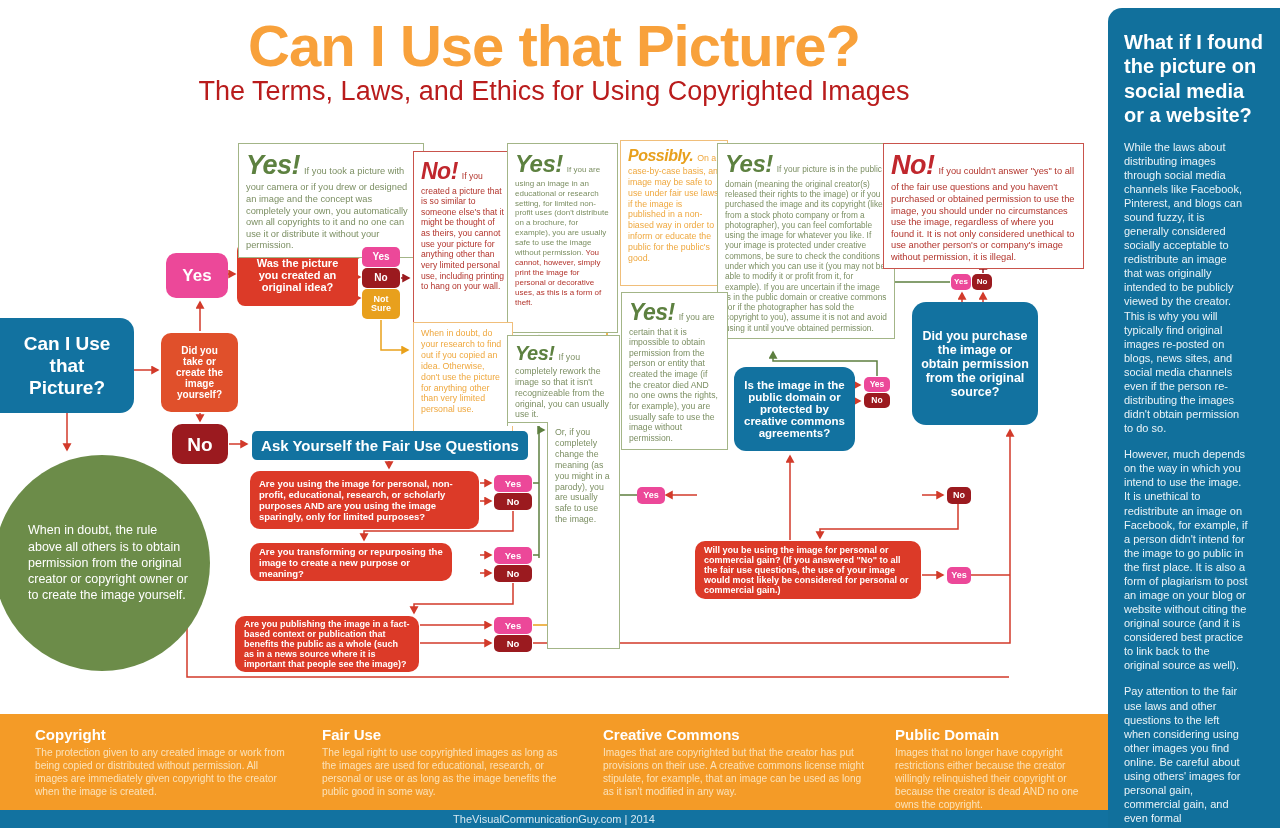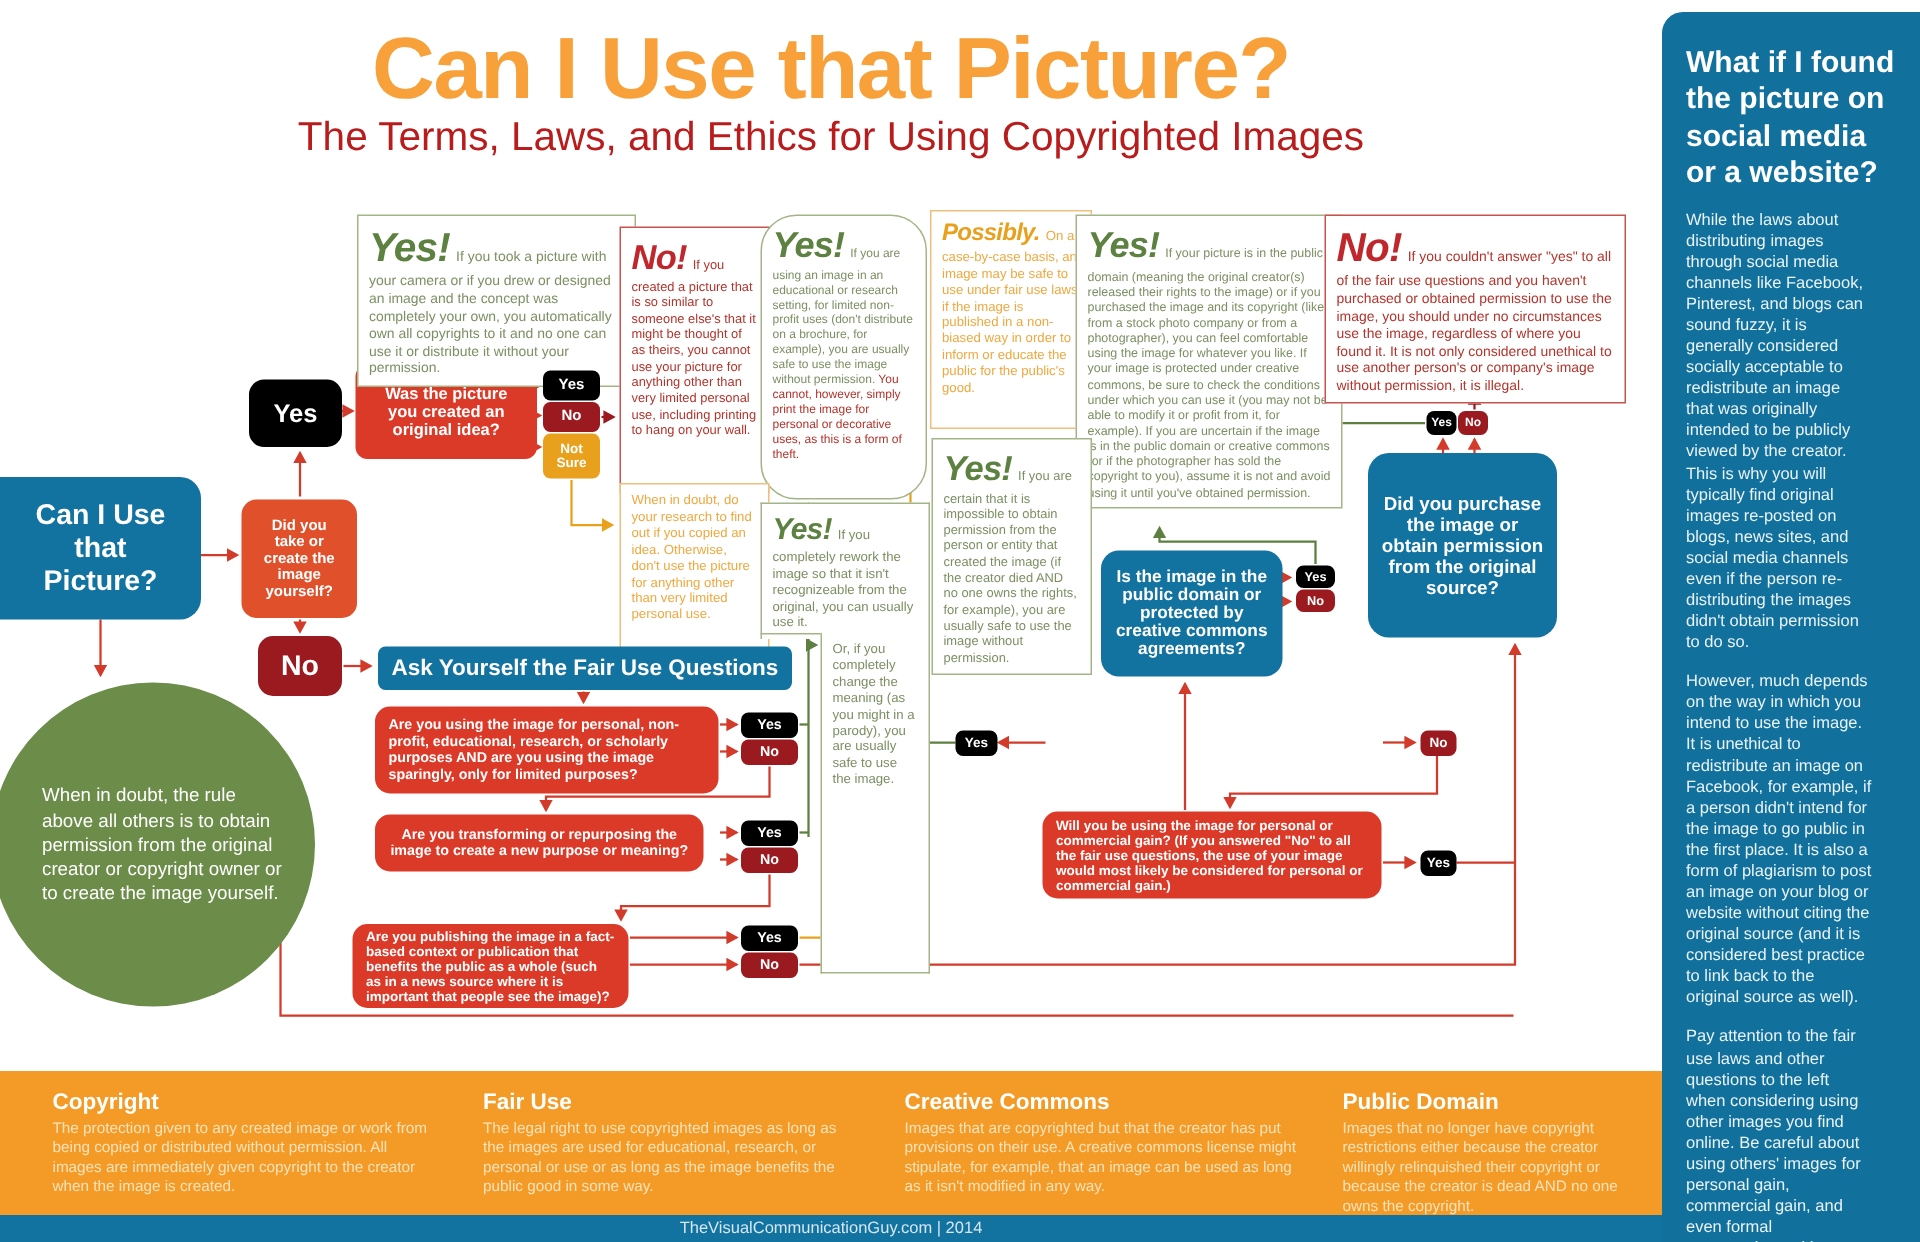--- a/index.html
+++ b/index.html
@@ -21,21 +21,21 @@
   .warn{color:#B2342C;}
   
   .qbox{position:absolute;background:#DC3A28;color:#fff;font-weight:bold;z-index:2;
         border-radius:10px;display:flex;align-items:center;padding:6px 9px;box-sizing:border-box;}
   .qcenter{justify-content:center;text-align:center;}
   .bbox{position:absolute;background:#1272A0;color:#fff;font-weight:bold;z-index:2;
         display:flex;align-items:center;justify-content:center;text-align:center;
         padding:6px 9px;box-sizing:border-box;}
   .btn{position:absolute;color:#fff;font-weight:bold;display:flex;align-items:center;
        justify-content:center;text-align:center;z-index:3;border-radius:5px;line-height:1;}
-  .btn.g{background:#000000;} .btn.r{background:#9B1A1F;} .btn.o{background:#E8A01D;}
+  .btn.g{background:#ec4899;} .btn.r{background:#9B1A1F;} .btn.o{background:#E8A01D;}
   
   .circle{position:absolute;left:-6px;top:455px;width:216px;height:216px;border-radius:50%;
           background:#6C8C49;color:#fff;z-index:2;display:flex;align-items:center;
           font-size:12.5px;line-height:1.3;padding:10px 20px 10px 34px;box-sizing:border-box;}
   
   .sidebar{position:absolute;left:1108px;top:8px;width:172px;height:820px;background:#11709C;
            border-radius:14px 0 0 0;color:#fff;z-index:4;padding:22px 16px;box-sizing:border-box;}
   .sidebar h2{margin:0 0 12px 0;font-size:20px;line-height:1.22;}
   .sidebar p{margin:0 16px 12px 0;font-size:11px;line-height:1.28;color:#EAF3F7;}
   
@@ -139,21 +139,21 @@
   <div class="circle">When in doubt, the rule above all others is to obtain permission from the original creator or copyright owner or to create the image yourself.</div>
 
   <div class="wbox b-green" style="left:238px;top:143px;width:170px;min-height:78px;">
     <span class="wh hg" style="font-size:27px;">Yes!</span><span>If you took a picture with your camera or if you drew or designed an image and the concept was completely your own, you automatically own all copyrights to it and no one can use it or distribute it without your permission.</span>
   </div>
 
   <div class="wbox b-red" style="left:413px;top:151px;width:84px;min-height:166px;font-size:8.6px;">
     <span class="wh hr" style="font-size:23px;">No!</span><span>If you created a picture that is so similar to someone else's that it might be thought of as theirs, you cannot use your picture for anything other than very limited personal use, including printing to hang on your wall.</span>
   </div>
 
-  <div class="wbox b-green" style="left:507px;top:143px;width:95px;min-height:178px;font-size:8px;border-radius:24px;">
+  <div class="wbox b-green" style="left:507px;top:143px;width:95px;min-height:178px;font-size:8px;">
     <span class="wh hg" style="font-size:24px;">Yes!</span><span>If you are using an image in an educational or research setting, for limited non-profit uses (don't distribute on a brochure, for example), you are usually safe to use the image without permission. </span><span class="warn">You cannot, however, simply print the image for personal or decorative uses, as this is a form of theft.</span>
   </div>
 
   <div class="wbox b-orange" style="left:620px;top:140px;width:92px;min-height:134px;font-size:8.8px;">
     <span class="wh ho" style="font-size:16px;">Possibly.</span><span>On a case-by-case basis, an image may be safe to use under fair use laws if the image is published in a non-biased way in order to inform or educate the public for the public's good.</span>
   </div>
 
   <div class="wbox b-green" style="left:717px;top:143px;width:162px;min-height:178px;font-size:8.3px;">
     <span class="wh hg" style="font-size:24px;">Yes!</span><span>If your picture is in the public domain (meaning the original creator(s) released their rights to the image) or if you purchased the image and its copyright (like from a stock photo company or from a photographer), you can feel comfortable using the image for whatever you like. If your image is protected under creative commons, be sure to check the conditions under which you can use it (you may not be able to modify it or profit from it, for example). If you are uncertain if the image is in the public domain or creative commons (or if the photographer has sold the copyright to you), assume it is not and avoid using it until you've obtained permission.</span>
   </div>
@@ -177,21 +177,21 @@
   <div class="wbox b-green" style="left:547px;top:422px;width:57px;height:216px;border-top:none;font-size:8.8px;">
     <span>Or, if you completely change the meaning (as you might in a parody), you are usually safe to use the image.</span>
   </div>
 
   <div class="bbox" style="left:252px;top:431px;width:276px;height:29px;border-radius:5px;font-size:15px;">Ask Yourself the Fair Use Questions</div>
 
   <div class="qbox" style="left:250px;top:471px;width:229px;height:58px;font-size:9.5px;">Are you using the image for personal, non-profit, educational, research, or scholarly purposes AND are you using the image sparingly, only for limited purposes?</div>
   <div class="btn g" style="left:494px;top:475px;width:38px;height:17px;font-size:9.5px;">Yes</div>
   <div class="btn r" style="left:494px;top:493px;width:38px;height:17px;font-size:9.5px;">No</div>
 
-  <div class="qbox" style="left:250px;top:543px;width:219px;height:38px;font-size:9.5px;text-align:center;">Are you transforming or repurposing the image to create a new purpose or meaning?</div>
+  <div class="qbox" style="left:250px;top:543px;width:202px;height:38px;font-size:9.5px;">Are you transforming or repurposing the image to create a new purpose or meaning?</div>
   <div class="btn g" style="left:494px;top:547px;width:38px;height:17px;font-size:9.5px;">Yes</div>
   <div class="btn r" style="left:494px;top:565px;width:38px;height:17px;font-size:9.5px;">No</div>
 
   <div class="qbox" style="left:235px;top:616px;width:184px;height:56px;font-size:9px;">Are you publishing the image in a fact-based context or publication that benefits the public as a whole (such as in a news source where it is important that people see the image)?</div>
   <div class="btn g" style="left:494px;top:617px;width:38px;height:17px;font-size:9.5px;">Yes</div>
   <div class="btn r" style="left:494px;top:635px;width:38px;height:17px;font-size:9.5px;">No</div>
 
   <div class="btn g" style="left:637px;top:487px;width:28px;height:17px;font-size:9px;">Yes</div>
   <div class="btn r" style="left:947px;top:487px;width:24px;height:17px;font-size:9px;">No</div>
 

